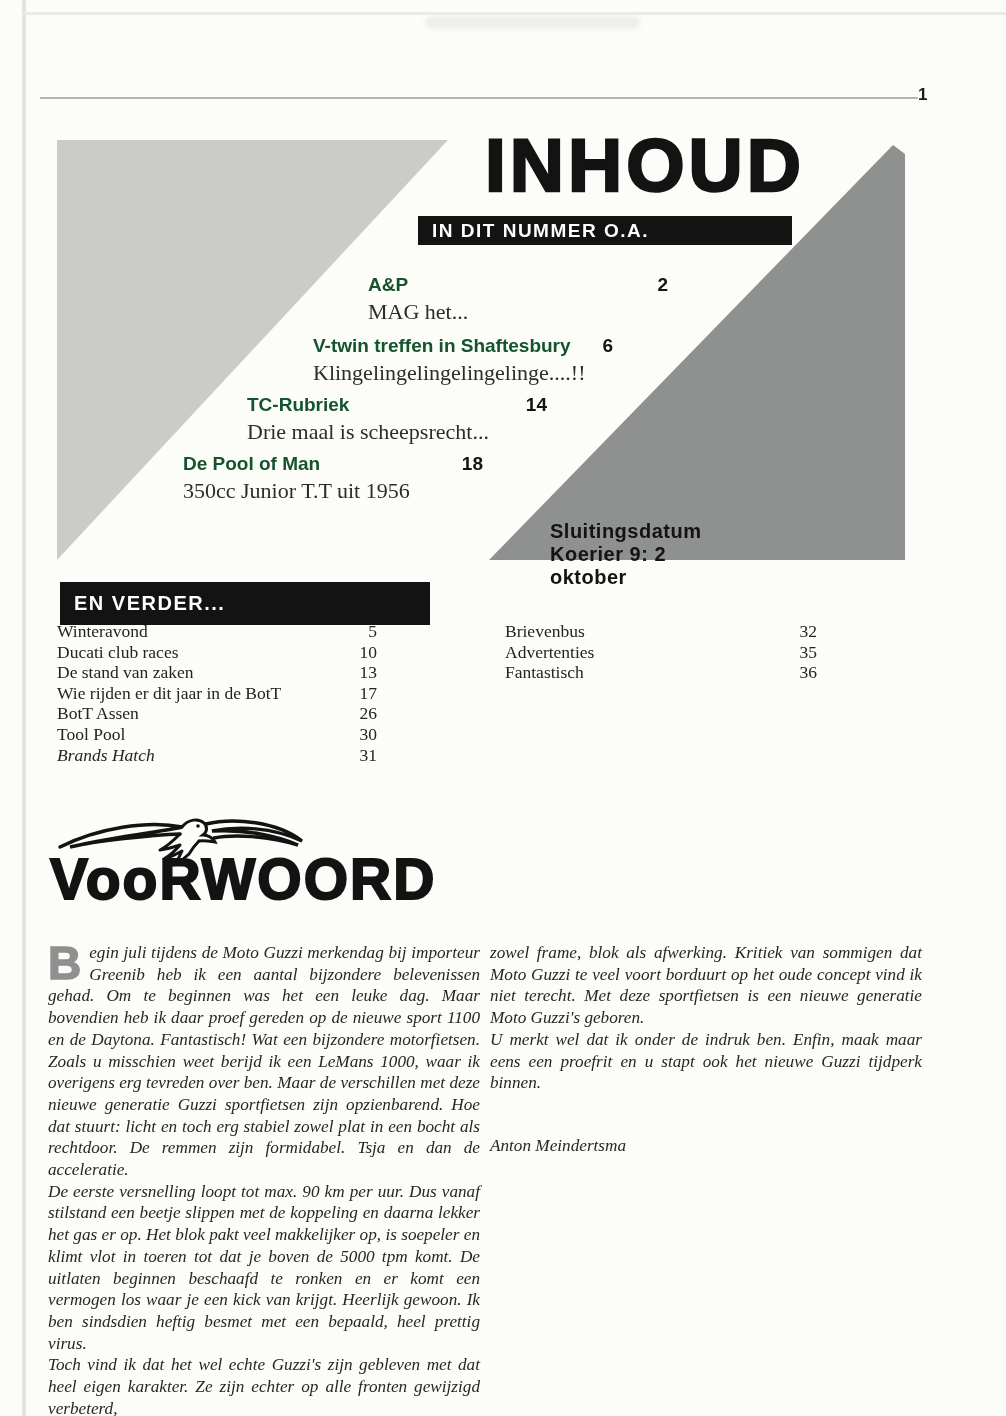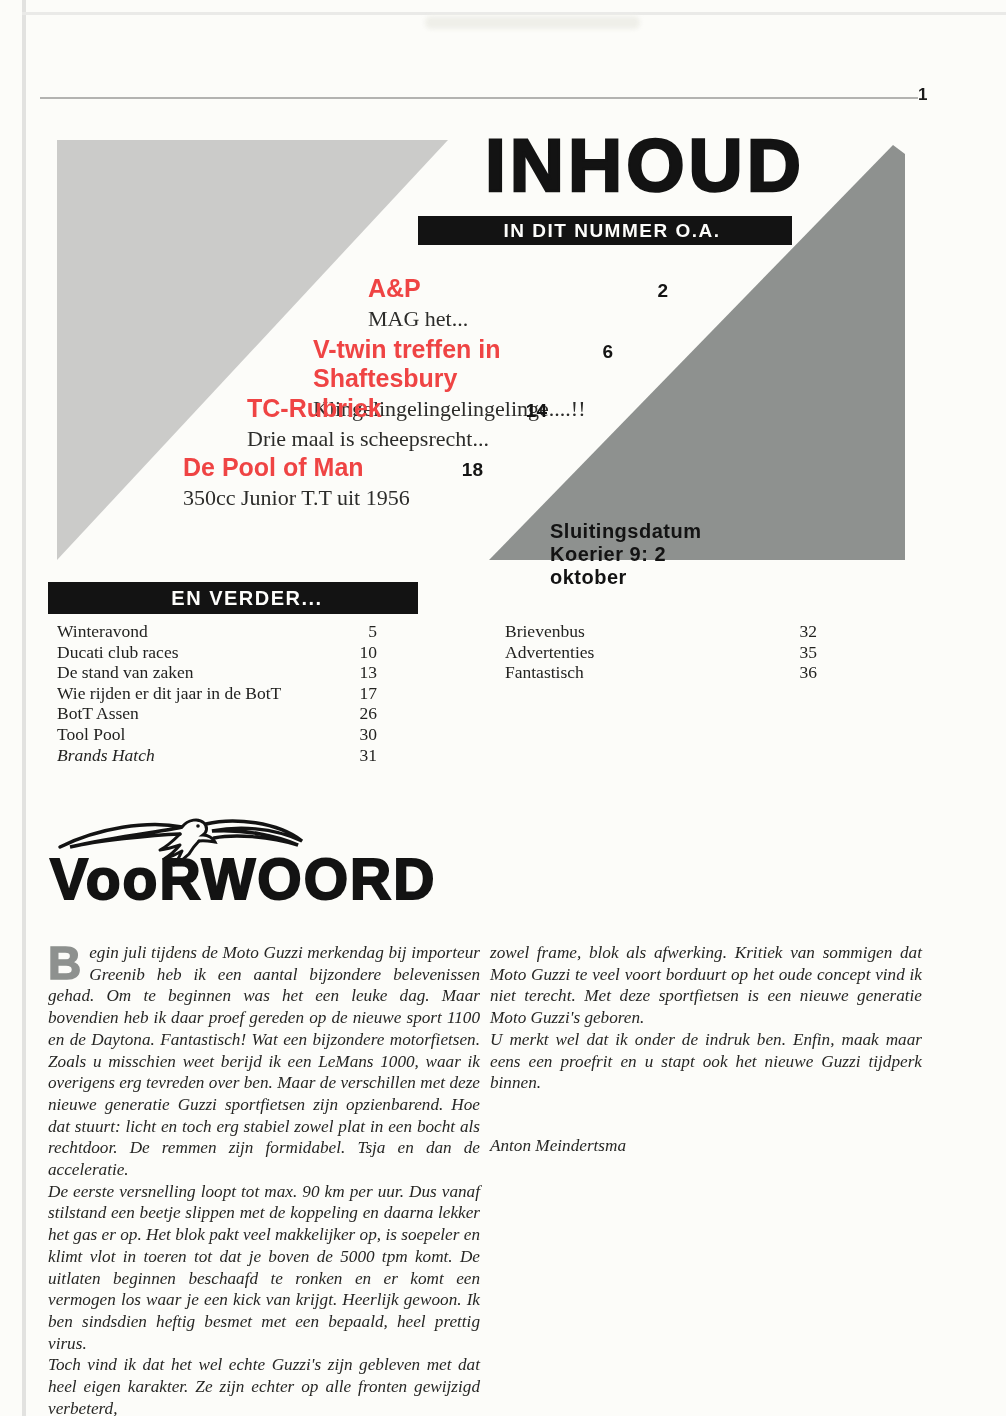--- a/index.html
+++ b/index.html
@@ -15,38 +15,38 @@
   .pagenum{position:absolute;left:918px;top:85px;font-size:17px;font-weight:bold;color:#1a1a1a;}
 
   
   .toc{position:absolute;left:57px;top:130px;width:672px;height:430px;}
   .tri-left{position:absolute;left:0;top:0;width:848px;height:430px;background:#cbcbc9;
             clip-path:polygon(0px 10px,391px 10px,0px 430px);}
   .tri-right{position:absolute;left:0;top:0;width:848px;height:430px;background:#8e918f;
              clip-path:polygon(836px 15px,848px 24px,848px 430px,432px 430px);}
   .toc-title{position:absolute;left:428px;top:-8px;margin:0;font-size:75px;font-weight:bold;
              letter-spacing:4px;color:#131313;-webkit-text-stroke:2.5px #131313;}
-  .bar{background:#131313;color:#fdfdfb;font-weight:bold;display:flex;align-items:center;justify-content:center;}
+  .bar{background:#131313;color:#fdfdfb;font-weight:bold;display:flex;align-items:center;}
   .bar-nummer{position:absolute;left:361px;top:86px;width:374px;height:29px;font-size:19px;
               letter-spacing:1.5px;padding-left:14px;box-sizing:border-box;}
   .entry{position:absolute;width:300px;}
   .entry-line{display:flex;justify-content:space-between;align-items:baseline;}
-  .entry-title{font-size:25px;font-weight:bold;color:#ef4444;}
+  .entry-title{font-size:19px;font-weight:bold;color:#14532d;}
   .entry-page{font-size:19px;font-weight:bold;color:#141414;}
   .entry-sub{font-family:"Liberation Serif",serif;font-size:22px;color:#2c2c2a;margin-top:3px;}
   .e0{left:311px;top:144px;}
   .e1{left:256px;top:205px;}
   .e2{left:190px;top:264px;}
   .e3{left:126px;top:323px;}
   .deadline{position:absolute;left:493px;top:390px;font-size:20px;font-weight:bold;color:#131313;
             letter-spacing:0.5px;}
 
   
-  .bar-verder{position:absolute;left:48px;top:582px;width:370px;height:32px;font-size:20px;
-              letter-spacing:1.5px;padding-left:28px;box-sizing:border-box;}
+  .bar-verder{position:absolute;left:60px;top:582px;width:370px;height:43px;font-size:20px;
+              letter-spacing:1.5px;padding-left:14px;box-sizing:border-box;}
   .flist{position:absolute;font-family:"Liberation Serif",serif;font-size:17.5px;color:#232321;}
   .flist-left{left:57px;top:621px;width:320px;}
   .flist-right{left:505px;top:621px;width:312px;}
   .frow{display:flex;justify-content:space-between;line-height:20.6px;}
   .frow.it .ftitle{font-style:italic;}
 
   
   .eagle{position:absolute;left:56px;top:814px;}
   .fw-title{position:absolute;left:50px;top:846px;margin:0;font-size:57px;font-weight:bold;
             letter-spacing:2px;color:#131313;-webkit-text-stroke:2px #131313;}

